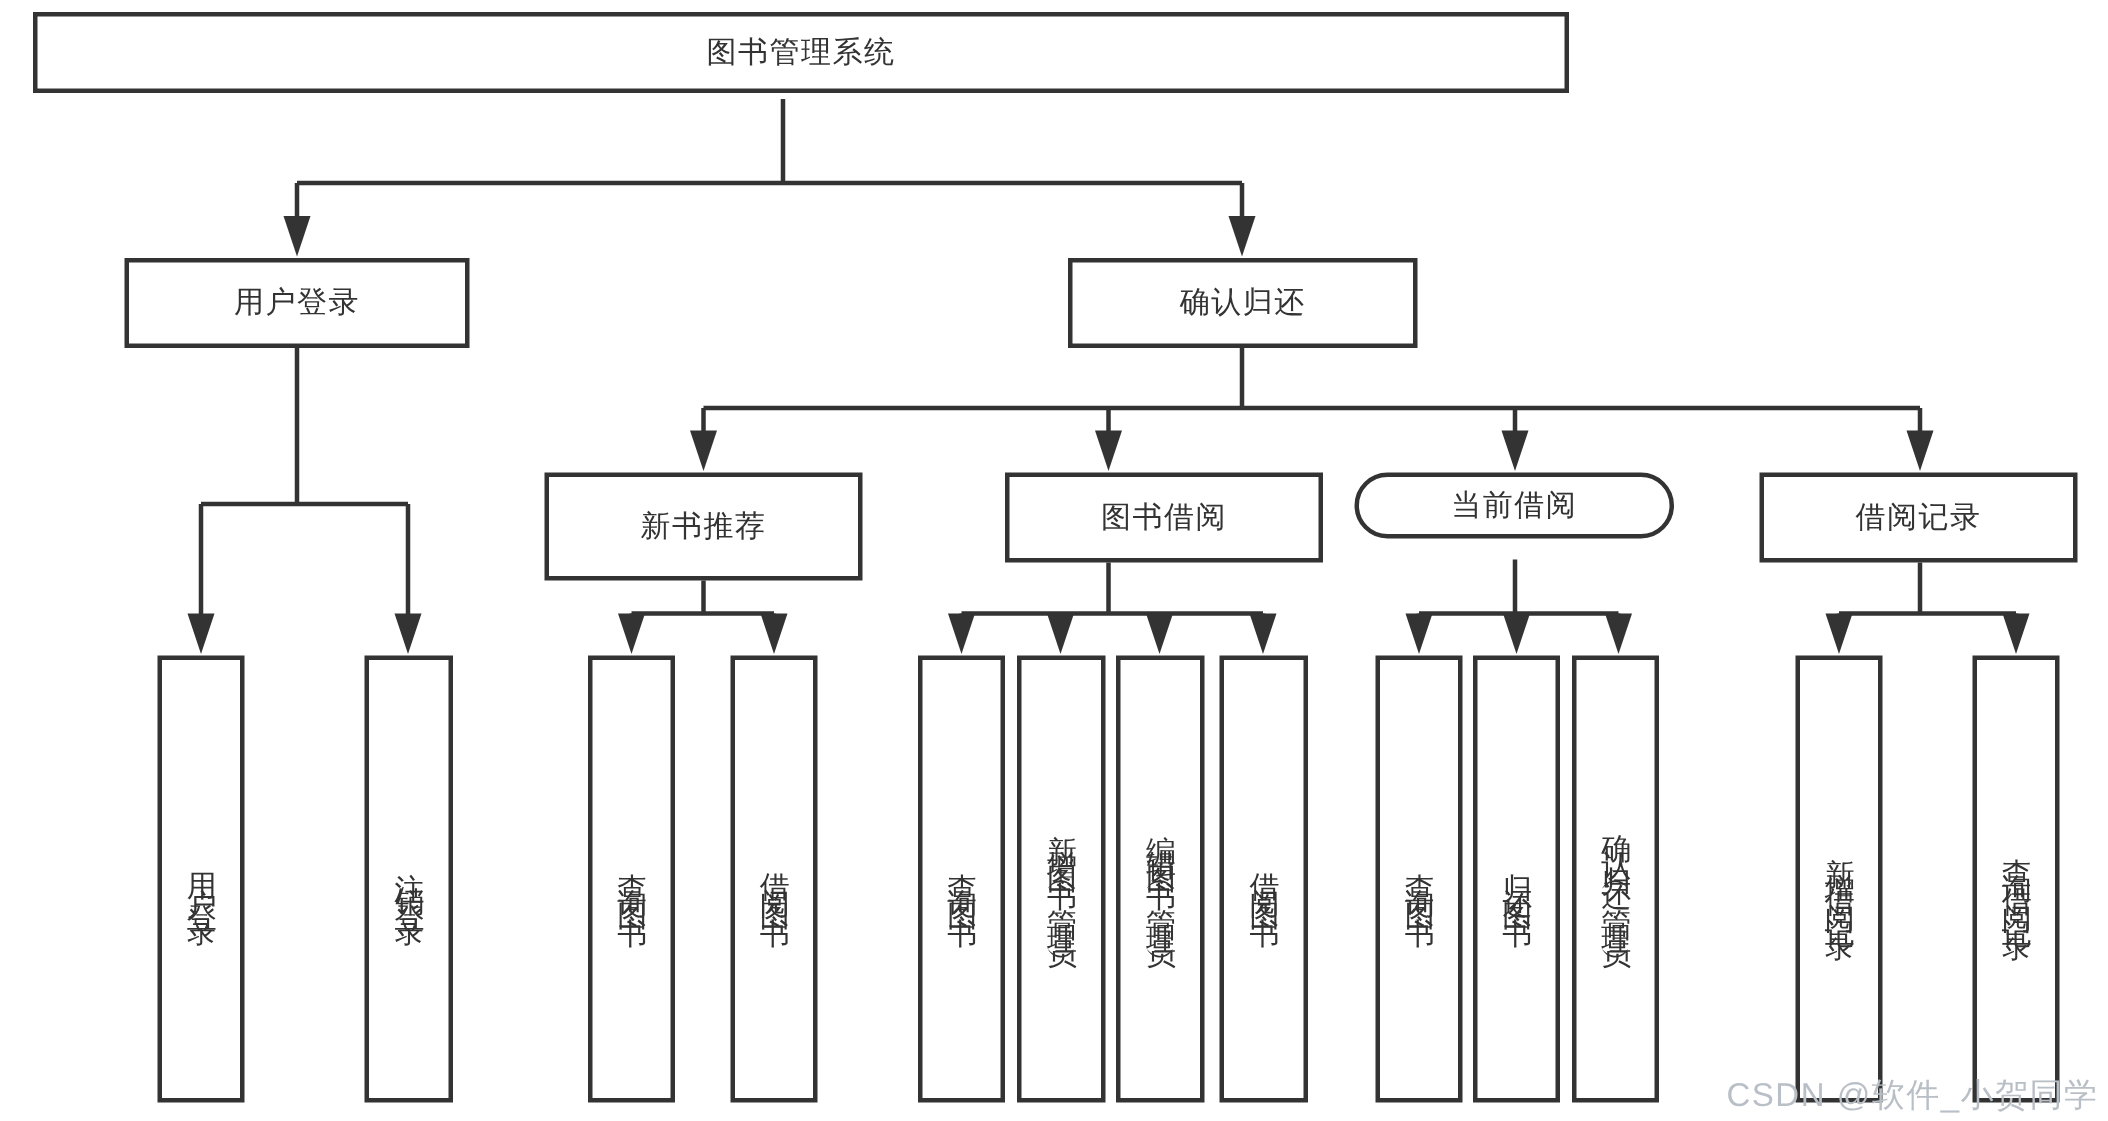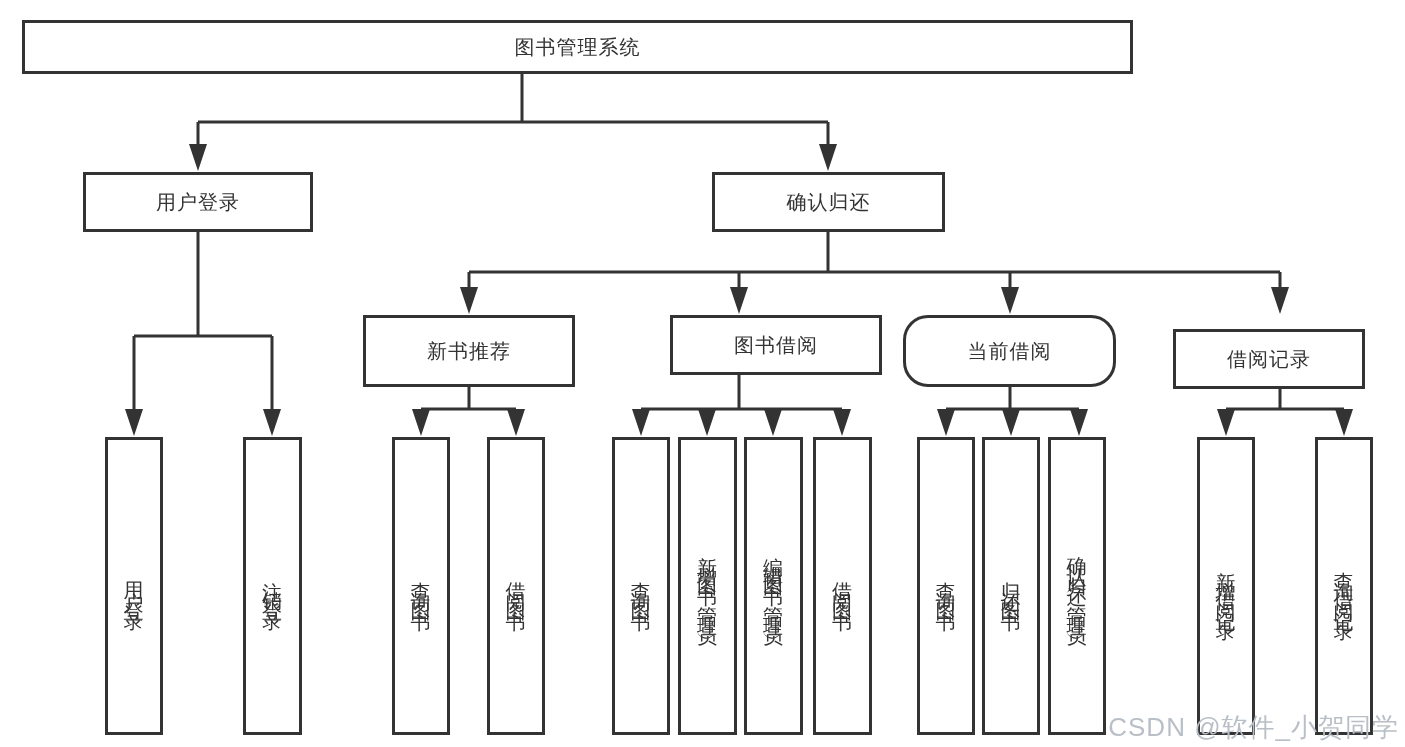--- a/index.html
+++ b/index.html
@@ -38,21 +38,21 @@
   .node.leaf {
     writing-mode: vertical-rl;
     text-orientation: mixed;
     letter-spacing: 10px;
     font-size: 20px;
   }
   .watermark {
     position: absolute;
     right: 6px;
     bottom: 2px;
-    font-size: 26px;
+    font-size: 22px;
     color: #b9bfc6;
     letter-spacing: 1px;
     z-index: 3;
     white-space: nowrap;
   }
 </style>
 </head>
 <body>
 
 <div class="stage">
@@ -83,29 +83,29 @@
       <polygon points="764,409 782,409 773,436"></polygon>
       <polygon points="833,409 851,409 842,436"></polygon>
       <polygon points="937,409 955,409 946,436"></polygon>
       <polygon points="1002,409 1020,409 1011,436"></polygon>
       <polygon points="1070,409 1088,409 1079,436"></polygon>
       <polygon points="1217,409 1235,409 1226,436"></polygon>
       <polygon points="1335,409 1353,409 1344,436"></polygon>
     </g>
   </svg>
 
-  <div class="node" style="left:22px; top:20px; width:1111px; height:54px;">图书管理系统</div>
+  <div class="node" style="left:22px; top:8px; width:1024px; height:54px;">图书管理系统</div>
 
   <div class="node" style="left:83px; top:172px; width:230px; height:60px;">用户登录</div>
   <div class="node" style="left:712px; top:172px; width:233px; height:60px;">确认归还</div>
 
   <div class="node" style="left:363px; top:315px; width:212px; height:72px;">新书推荐</div>
   <div class="node" style="left:630px; top:315px; width:212px; height:60px;margin-left:40px;">图书借阅</div>
-  <div class="node" style="left:903px; top:315px; width:213px; height:72px;border-radius:25px;">当前借阅</div>
-  <div class="node" style="left:1173px; top:315px; width:192px; height:60px;margin-top:14px;">借阅记录</div>
+  <div class="node" style="left:903px; top:315px; width:213px; height:44px;border-radius:25px;">当前借阅</div>
+  <div class="node" style="left:1173px; top:315px; width:212px; height:60px;">借阅记录</div>
 
   <div class="node leaf" style="left:105px; top:437px; width:58px; height:298px;">用户登录</div>
   <div class="node leaf" style="left:243px; top:437px; width:59px; height:298px;">注销登录</div>
 
   <div class="node leaf" style="left:392px; top:437px; width:58px; height:298px;">查询图书</div>
   <div class="node leaf" style="left:487px; top:437px; width:58px; height:298px;">借阅图书</div>
 
   <div class="node leaf" style="left:612px; top:437px; width:58px; height:298px;">查询图书</div>
   <div class="node leaf" style="left:678px; top:437px; width:59px; height:298px;">新增图书（管理员）</div>
   <div class="node leaf" style="left:744px; top:437px; width:59px; height:298px;">编辑图书（管理员）</div>

